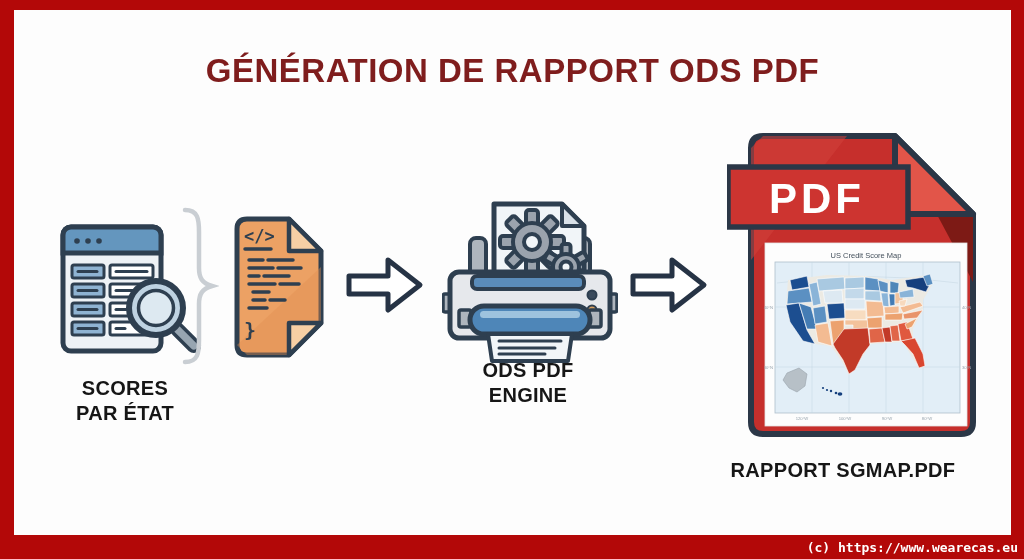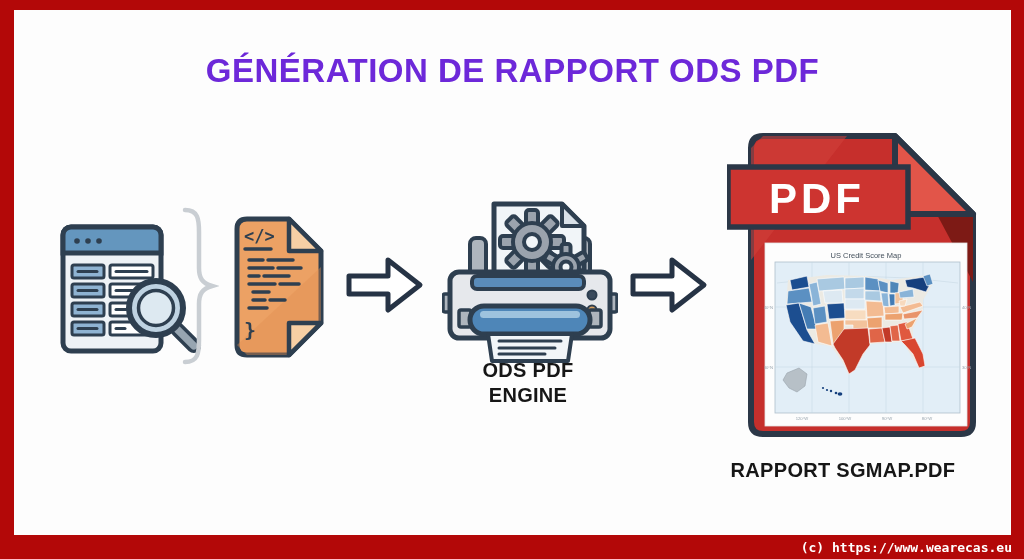--- a/index.html
+++ b/index.html
@@ -1,25 +1,25 @@
 <!DOCTYPE html>
 <html><head>
 <meta charset="utf-8">
 <style>
   html,body{margin:0;padding:0;background:#555;}
   .frame{position:relative;width:1024px;height:559px;background:#b30808;overflow:hidden;
          font-family:"Liberation Sans",sans-serif;}
   .canvas{position:absolute;left:14px;top:10px;right:13px;bottom:24px;background:#fdfdfd;}
   .title{position:absolute;top:42px;left:0;right:0;text-align:center;
-         font-size:33px;font-weight:800;letter-spacing:.5px;color:#6d28d9;white-space:nowrap;}
+         font-size:33px;font-weight:800;letter-spacing:.5px;color:#7f1d1d;white-space:nowrap;}
   .abs{position:absolute;}
   .step-label{position:absolute;text-align:center;font-weight:800;color:#161616;
               font-size:20px;line-height:25px;letter-spacing:.3px;white-space:nowrap;}
   .footer{position:absolute;left:0;right:0;bottom:0;height:24px;display:flex;align-items:center;
-          justify-content:flex-end;padding-right:12px;box-sizing:border-box;
+          justify-content:flex-end;padding-right:6px;box-sizing:border-box;
           color:#ffffff;font-family:"DejaVu Sans Mono",monospace;font-weight:bold;font-size:13px;}
   svg{display:block;}
 </style>
 </head>
 <body>
 
 <div class="frame">
   <div class="canvas">
 
     <div class="title">GÉNÉRATION DE RAPPORT ODS PDF</div>
@@ -237,20 +237,22 @@
               <text x="118" y="290" text-anchor="middle">100°W</text>
               <text x="160" y="290" text-anchor="middle">90°W</text>
               <text x="200" y="290" text-anchor="middle">80°W</text>
             </g>
           </g>
         </g>
       </svg>
     </div>
 
     <div class="step-label" style="left:26px;width:170px;top:366px">
+      <div>SCORES</div>
+      <div>PAR ÉTAT</div>
     </div>
     <div class="step-label" style="left:434px;width:160px;top:348px">
       <div>ODS PDF</div>
       <div>ENGINE</div>
     </div>
     <div class="step-label" style="left:714px;width:230px;top:448px">
       <div>RAPPORT SGMAP.PDF</div>
     </div>
 
   </div>

